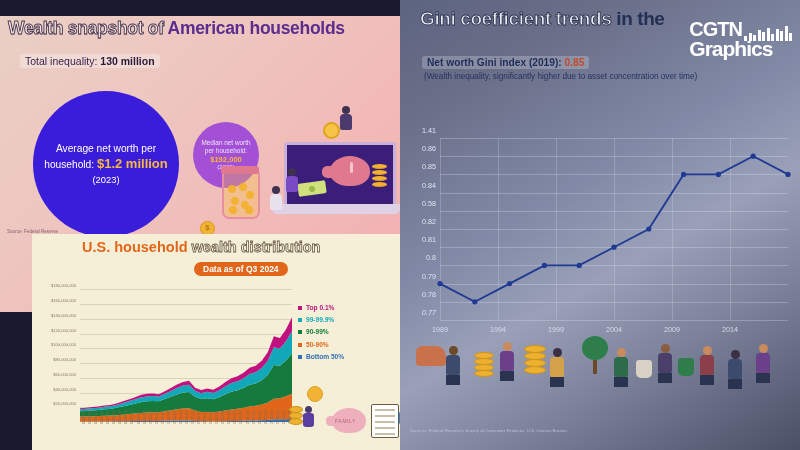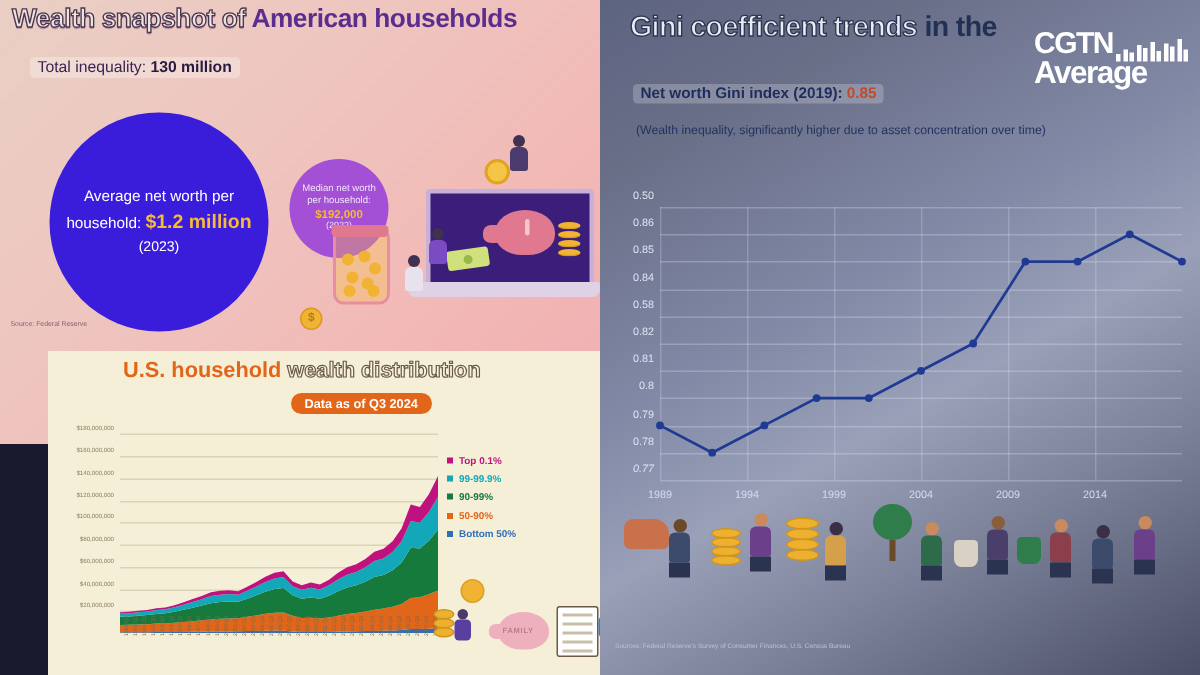--- a/index.html
+++ b/index.html
@@ -4,21 +4,21 @@
 <style>
   html,body{margin:0;padding:0;}
   body{width:800px;height:450px;overflow:hidden;background:#1a1a2e;
        font-family:"Liberation Sans",sans-serif;}
   .stage{position:relative;width:800px;height:450px;overflow:hidden;}
 
   
   .left-col{position:absolute;left:0;top:0;width:400px;height:450px;}
 
   
-  .panel-snapshot{position:absolute;left:0;top:0;width:400px;height:296px;
+  .panel-snapshot{position:absolute;left:0;top:16px;width:400px;height:296px;
     background:linear-gradient(135deg,#e9cfc4 0%,#eec6c0 35%,#f2b9b6 70%,#f0aeb0 100%);
     overflow:hidden;}
   .snap-title{position:absolute;left:8px;top:2px;font-size:17.5px;font-weight:bold;
     letter-spacing:-.3px;white-space:nowrap;}
   .snap-title .outline{color:#efe3dd;-webkit-text-stroke:.9px #4a3550;
     text-shadow:0 1px 0 rgba(90,60,110,.35);}
   .snap-title .solid{color:#5b2d8e;}
   .snap-sub{position:absolute;left:20px;top:38px;font-size:10.5px;color:#3b2450;
     background:rgba(255,255,255,.30);padding:1px 5px;border-radius:3px;white-space:nowrap;}
   .snap-sub b{color:#2a1a3d;}
@@ -133,21 +133,21 @@
   .cgtn-logo .bars{display:inline-flex;align-items:flex-end;gap:1.5px;
     margin-left:2px;height:15px;}
   .cgtn-logo .bars i{display:block;width:3px;background:#fff;}
   .cgtn-logo .l2{font-size:21px;font-weight:bold;letter-spacing:-1px;
     margin-top:-4px;}
 
   .gini-stat{position:absolute;left:22px;white-space:nowrap;}
   .gini-stat .hd{font-size:10.2px;font-weight:bold;color:#1e2d5c;
     background:rgba(255,255,255,.22);padding:1px 5px;border-radius:3px;display:inline-block;}
   .gini-stat .hd em{font-style:normal;color:#c24a2c;}
-  .gini-stat .sub{font-size:8.2px;color:#24325e;margin-top:12px;padding-left:2px;}
+  .gini-stat .sub{font-size:8.2px;color:#24325e;margin-top:2px;padding-left:2px;}
   .g1{top:52px;} .g2{top:90px;}
 
   .plot-gini{position:absolute;left:40px;top:138px;width:348px;height:182px;}
   .gylab{position:absolute;left:6px;top:130px;width:30px;height:190px;}
   .gylab div{position:absolute;right:0;font-size:7.2px;color:#dde3f2;
     transform:translateY(-50%);white-space:nowrap;}
   .gxlab{position:absolute;left:40px;top:325px;width:348px;}
   .gxlab span{position:absolute;font-size:7.2px;color:#d5dcee;
     transform:translateX(-50%);white-space:nowrap;}
   .gvline{position:absolute;top:0;width:1px;background:rgba(230,235,248,.22);}
@@ -366,31 +366,31 @@
           <i style="height:11px"></i>
             <i style="height:9px"></i>
             <i style="height:13px"></i>
           <i style="height:7px"></i>
             <i style="height:12px"></i>
             <i style="height:10px"></i>
           <i style="height:15px"></i>
             <i style="height:8px"></i>
         </span>
       </div>
-      <div class="l2">Average</div>
+      <div class="l2">Graphics</div>
     </div>
 
     <div class="gini-stat g1">
       <div class="hd"><span>Net worth Gini index (2019): </span><em>0.85</em></div>
       <div class="sub">(Wealth inequality, significantly higher due to asset concentration over time)</div>
     </div>
 
 
     <div class="gylab" id="gini-ylabels">
-        <div style="top: 0px;">0.50</div>
+        <div style="top: 0px;">1.41</div>
         <div style="top: 18.2px;">0.86</div>
         <div style="top: 36.4px;">0.85</div>
         <div style="top: 54.6px;">0.84</div>
         <div style="top: 72.8px;">0.58</div>
         <div style="top: 91px;">0.82</div>
         <div style="top: 109.2px;">0.81</div>
         <div style="top: 127.4px;">0.8</div>
         <div style="top: 145.6px;">0.79</div>
         <div style="top: 163.8px;">0.78</div>
         <div style="top: 182px; font-style: italic;">0.77</div>

